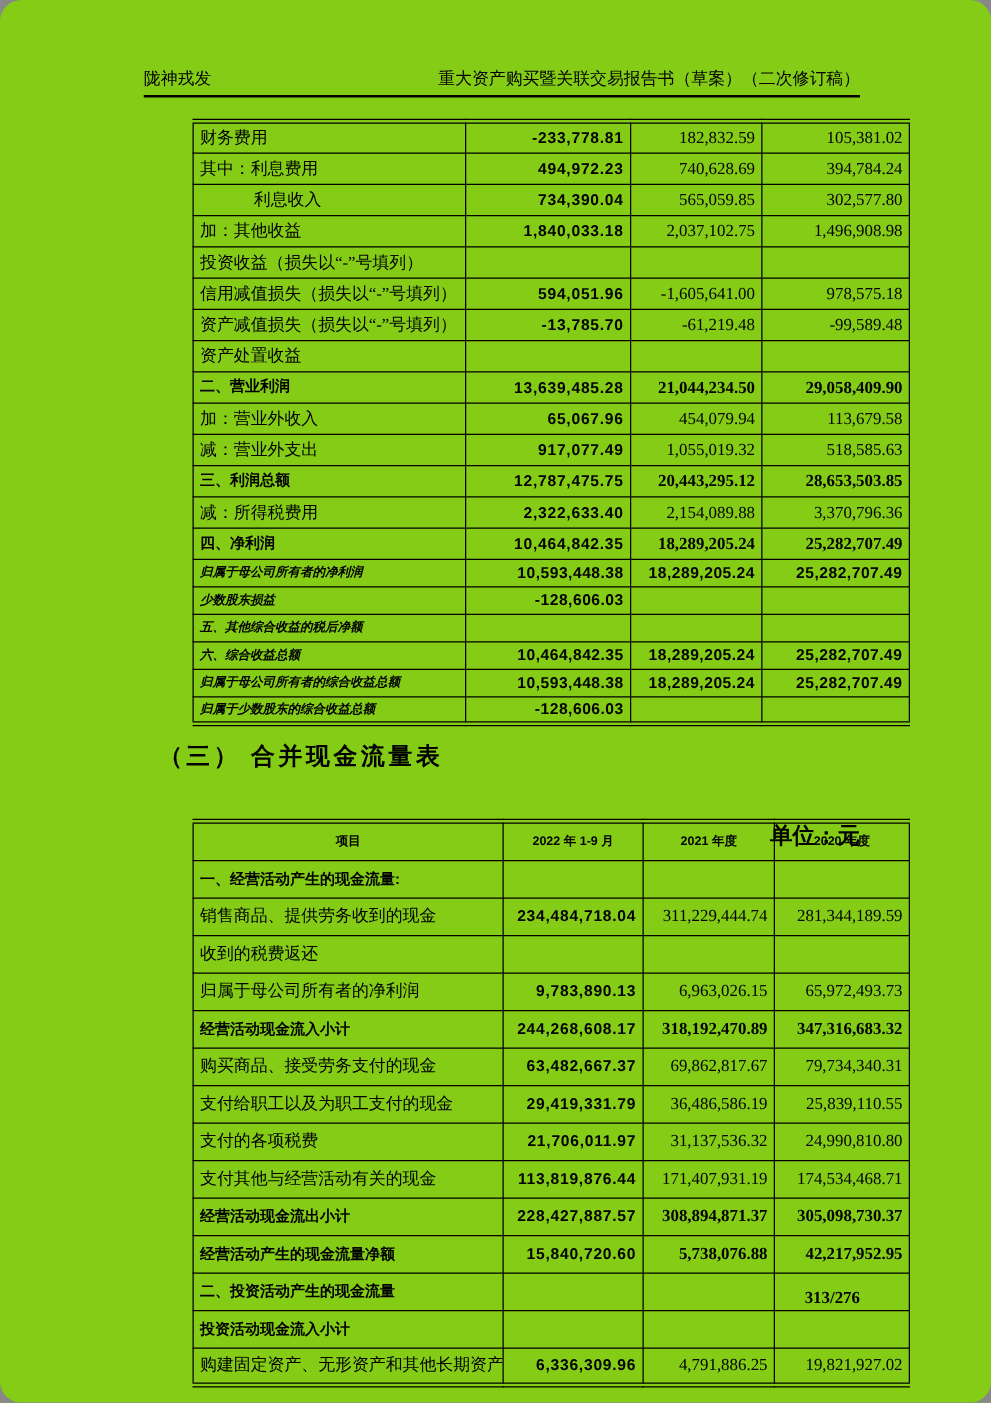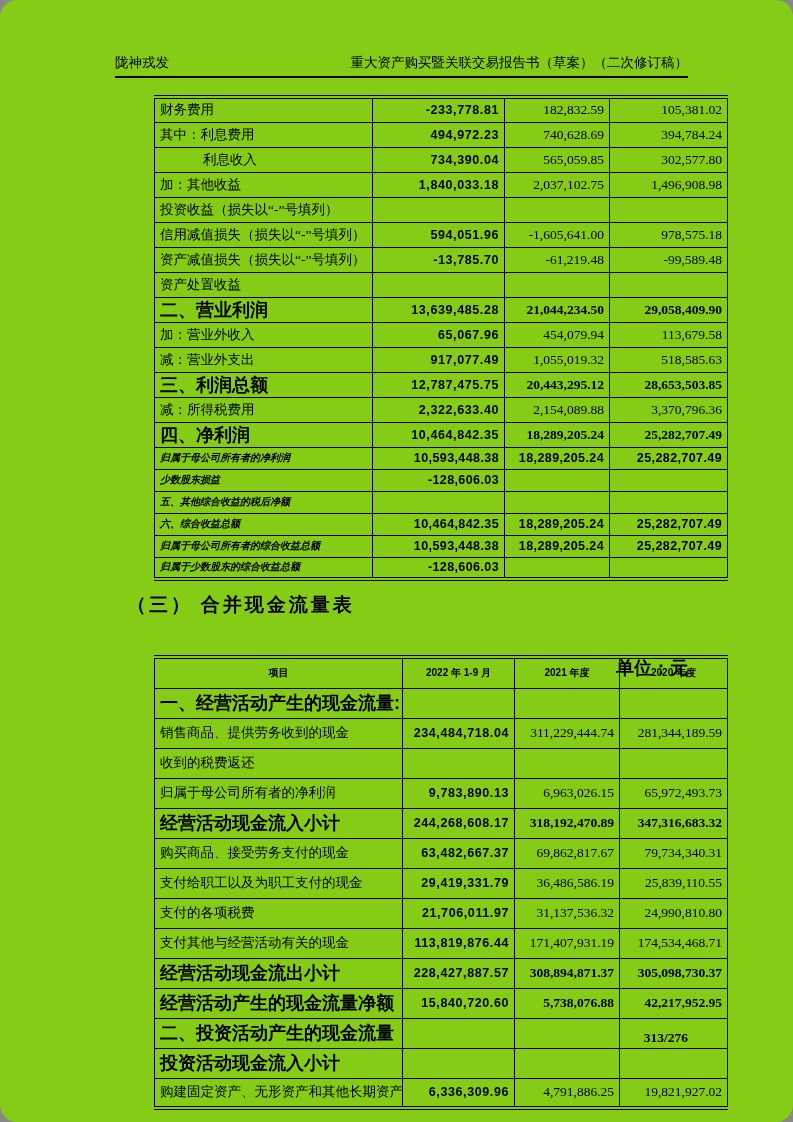--- a/index.html
+++ b/index.html
@@ -40,21 +40,21 @@
   td.label.justify { text-align:justify; text-align-last:justify; padding-right:2px; }
   td.num { text-align:right; padding-right:5px; }
   
   td.n2022 {
     font-family:"Liberation Sans","DejaVu Sans",sans-serif;
     font-weight:bold; font-size:12.5px; letter-spacing:0.6px;
   }
   
   tr.bold td.label {
     font-family:"Liberation Sans","DejaVu Sans",sans-serif;
-    font-weight:bold; font-size:18px;
+    font-weight:bold; font-size:12px;
   }
   tr.bold td.n2021, tr.bold td.n2020 { font-weight:bold; }
   
   tr.kai td.label {
     font-family:"Liberation Serif","DejaVu Serif",serif;
     font-weight:bold; font-style:italic; font-size:10px;
   }
   tr.kai td.num {
     font-family:"Liberation Sans","DejaVu Sans",sans-serif;
     font-weight:bold; font-size:12.5px; letter-spacing:0.4px;

